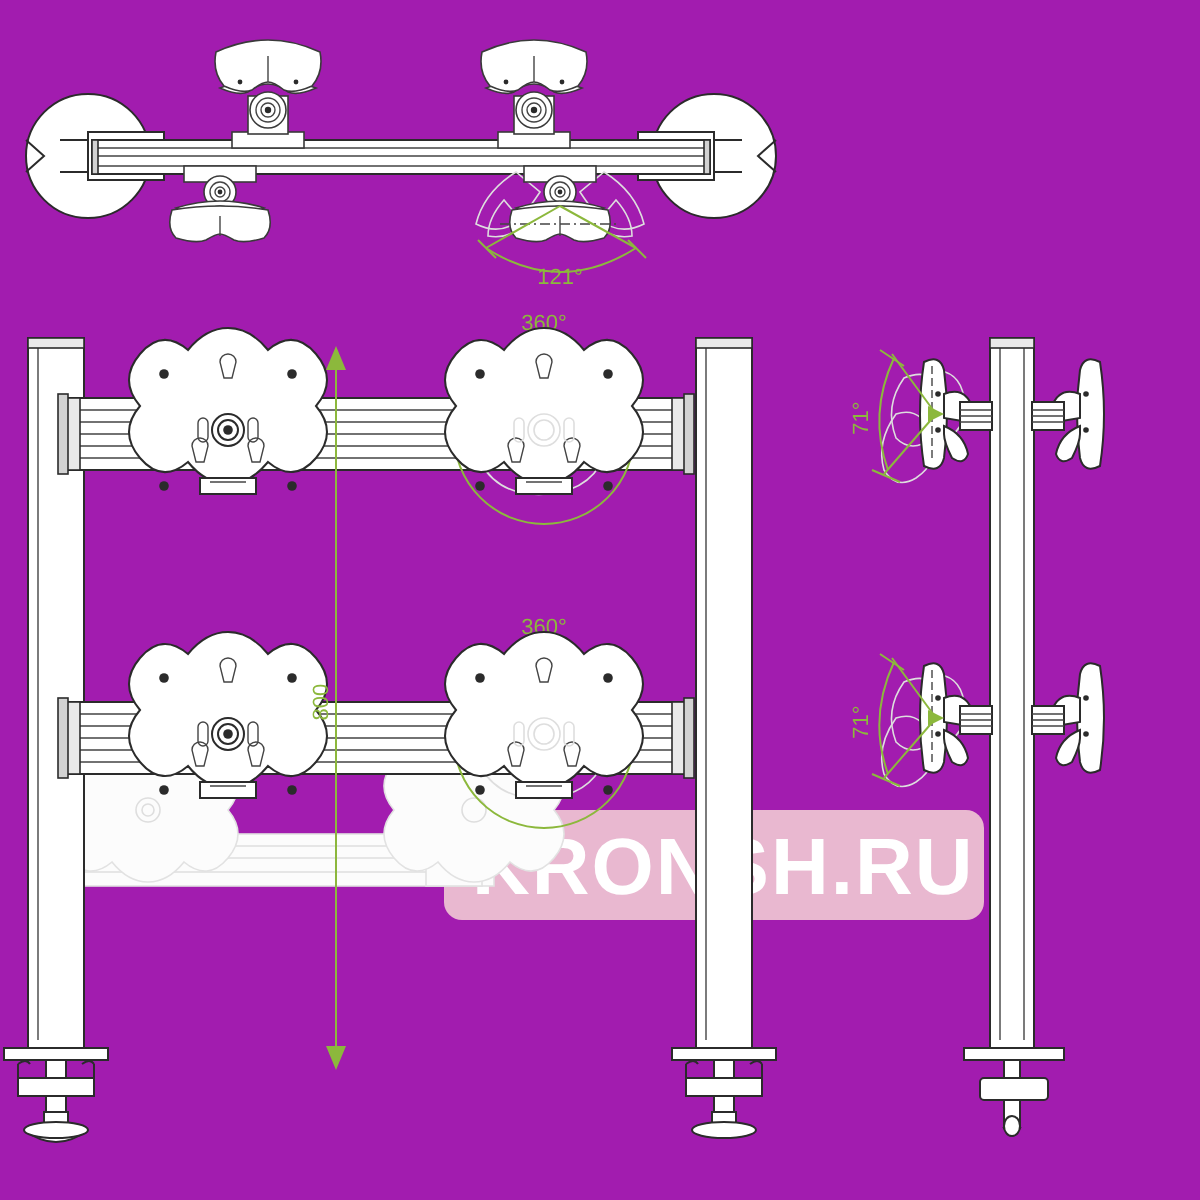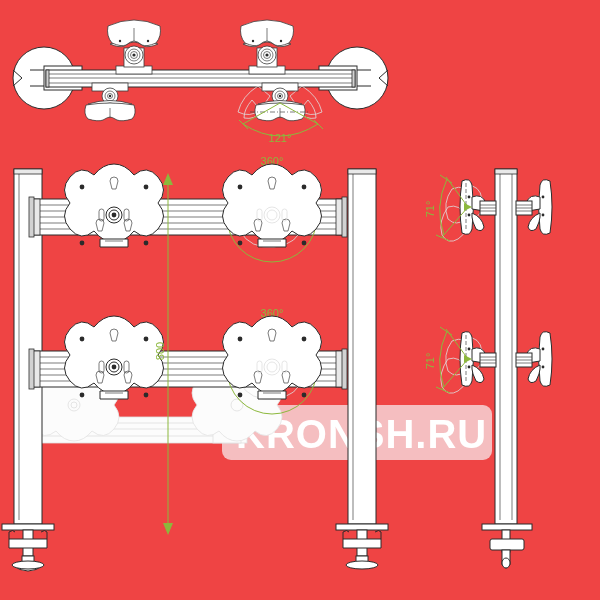--- a/index.html
+++ b/index.html
@@ -1,18 +1,18 @@
 <!DOCTYPE html>
 <html><head>
 <meta charset="utf-8">
 <style>
   html,body{margin:0;padding:0;background:#ffffff;}
   body{width:600px;height:600px;overflow:hidden;
        font-family:"Liberation Sans", sans-serif;}
-  #stage{position:relative;width:600px;height:600px;background:#ef4444;}
+  #stage{position:relative;width:600px;height:600px;background:#a21caf;}
   svg{display:block;}
   .ln{fill:none;stroke:#2b2b2b;stroke-width:1;vector-effect:non-scaling-stroke;}
   .ln-thin{fill:none;stroke:#444;stroke-width:0.7;}
   .fillw{fill:#ffffff;stroke:#2b2b2b;stroke-width:1;}
   .fillw-thin{fill:#ffffff;stroke:#3a3a3a;stroke-width:0.8;}
   .dark{fill:#2b2b2b;stroke:none;}
   .ghost{fill:none;stroke:#dedede;stroke-width:0.8;}
   .ghost-f{fill:#fcfcfc;stroke:#e2e2e2;stroke-width:0.8;}
   .grn{fill:none;stroke:#8cb83c;stroke-width:1;}
   .grn-f{fill:#8cb83c;stroke:none;}

